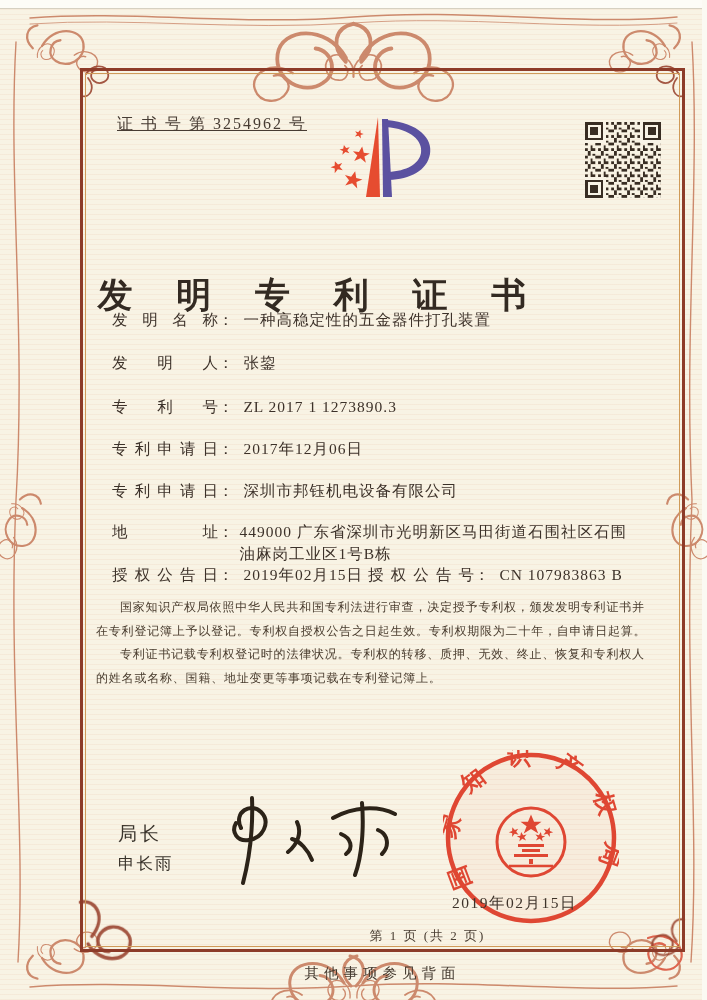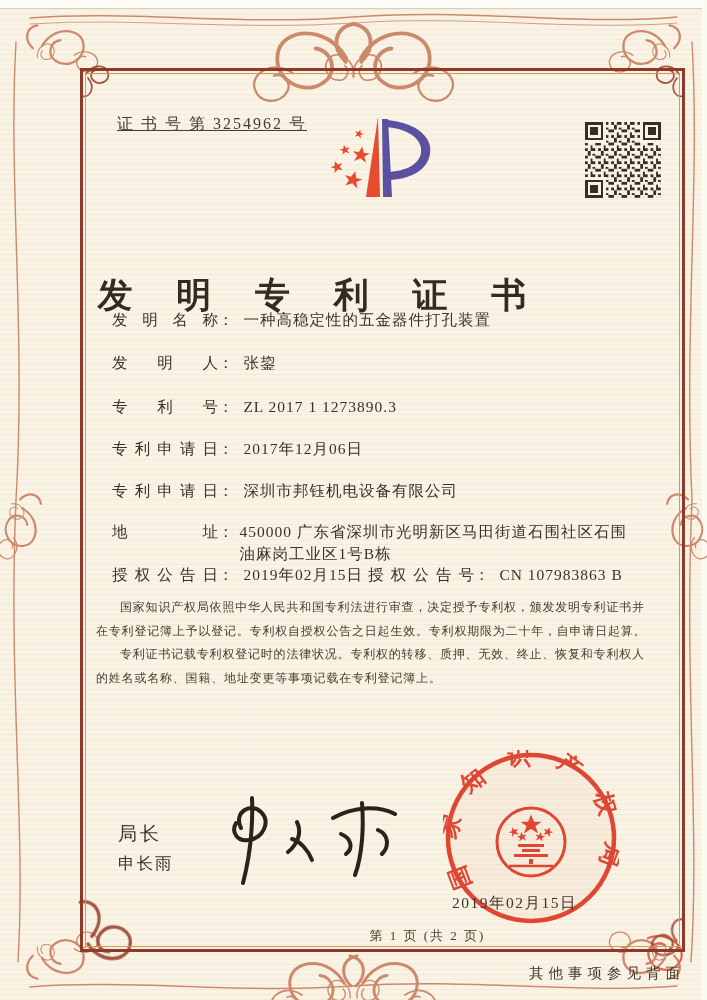--- a/index.html
+++ b/index.html
@@ -45,21 +45,21 @@
   .director-name{position:absolute;left:118px;top:853px;font-size:16.5px;letter-spacing:2px;
     font-family:"Liberation Sans","DejaVu Sans",sans-serif;color:#39332b;z-index:3;}
   .signature{position:absolute;left:205px;top:790px;z-index:4;}
 
   .seal{position:absolute;left:443px;top:750px;z-index:4;opacity:0.93;}
   .seal-ring-text{font-size:23px;font-weight:bold;letter-spacing:24px;fill:#dd3a26;
     font-family:"Liberation Serif","DejaVu Serif",serif;}
   .seal-date{position:absolute;left:452px;top:893px;font-size:15.5px;letter-spacing:1.5px;color:#3e332a;z-index:5;}
 
   .page-num{position:absolute;left:80px;top:927px;width:695px;text-align:center;font-size:13px;letter-spacing:2px;color:#4a3e33;z-index:3;}
-  .back-note{position:absolute;left:80px;top:964px;width:605px;text-align:right;font-size:14.5px;letter-spacing:5px;color:#43392e;z-index:3;}
+  .back-note{position:absolute;left:80px;top:964px;width:605px;text-align:center;font-size:14.5px;letter-spacing:5px;color:#43392e;z-index:3;}
 </style>
 </head>
 <body>
 
 <div class="page">
   <div class="scan-top"></div>
   <div class="scan-right"></div>
 
   <svg class="lace" width="707" height="1000" viewBox="0 0 707 1000">
     <defs>
@@ -176,21 +176,21 @@
     <span class="flabel">专利申请日</span><span class="colon">：</span>
     <span class="fvalue">2017年12月06日</span>
   </div>
   <div class="row" style="top:480px">
     <span class="flabel">专利申请日</span><span class="colon">：</span>
     <span class="fvalue">深圳市邦钰机电设备有限公司</span>
   </div>
   <div class="row row-addr" style="top:521px">
     <span class="flabel">地址</span>
       <span class="colon">：</span>
-    <span class="fvalue">450000 广东省深圳市光明新区马田街道石围社区石围油麻岗工业区1号B栋</span>
+    <span class="fvalue">449000 广东省深圳市光明新区马田街道石围社区石围油麻岗工业区1号B栋</span>
   </div>
   <div class="row" style="top:564px">
     <span class="flabel">授权公告日</span><span class="colon">：</span>
     <span class="fvalue">2019年02月15日</span>
     <span class="pair2">
       <span class="flabel">授权公告号</span><span class="colon">：</span>
       <span class="fvalue">CN 107983863 B</span>
     </span>
   </div>
 

